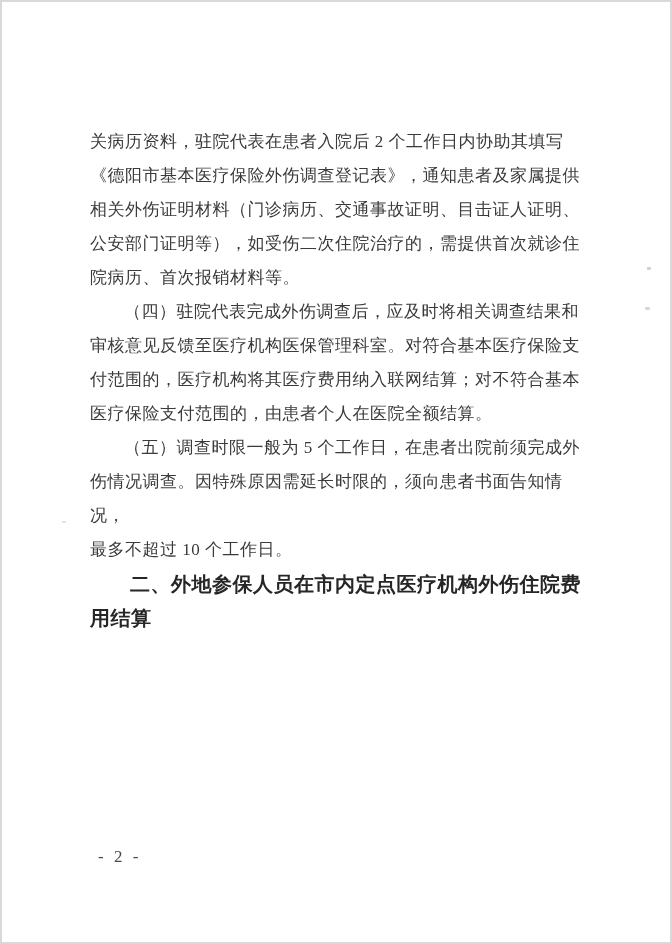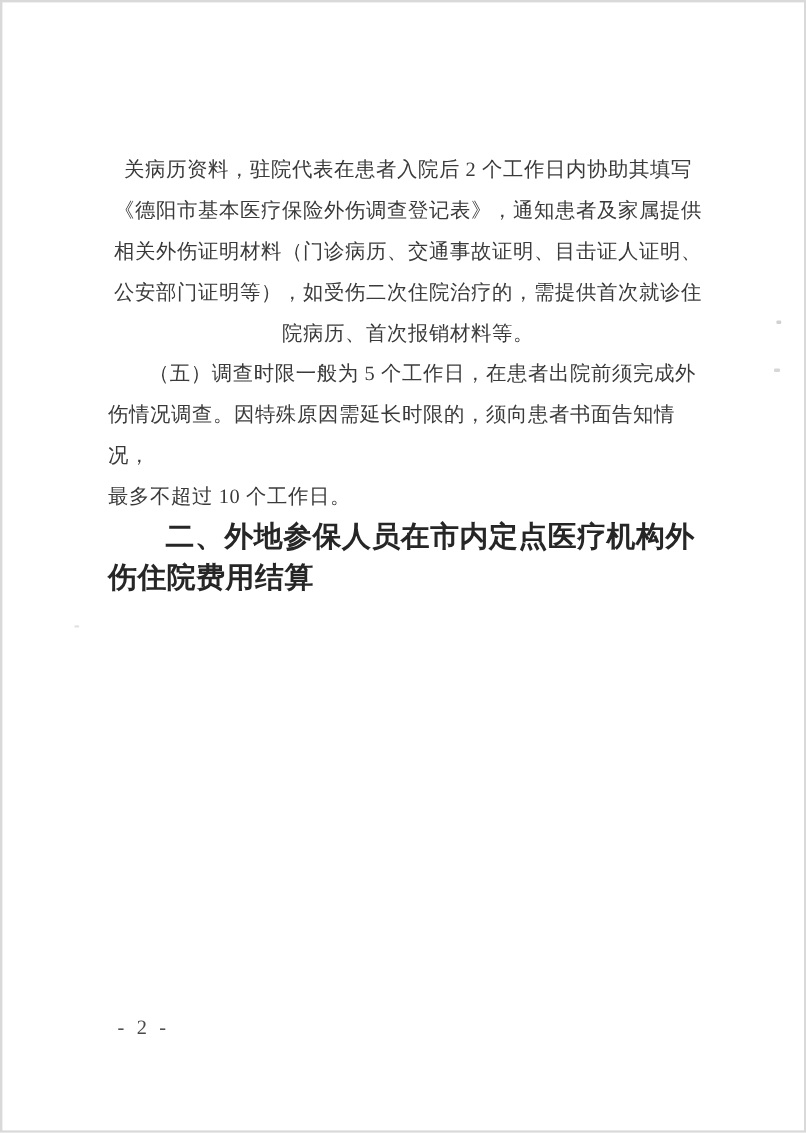--- a/index.html
+++ b/index.html
@@ -29,27 +29,26 @@
     font-size: 17px;
     line-height: 34px;
     letter-spacing: 0.5px;
     color: #3a3a3a;
     white-space: pre-line;
     text-indent: 2em;
     text-align: left;
   }
   .para.noindent {
     text-indent: 0;
-    text-align: center;
   }
   .heading {
     margin: 0;
     font-family: "Liberation Sans", "DejaVu Sans", sans-serif;
     font-weight: 700;
-    font-size: 24px;
+    font-size: 20px;
     line-height: 34px;
     letter-spacing: 0.5px;
     color: #262626;
     white-space: pre-line;
     text-indent: 2em;
   }
   .page-number {
     position: absolute;
     left: 96px;
     top: 843px;
@@ -75,20 +74,24 @@
 
   <main class="text-block">
 
     <p class="para noindent">关病历资料，驻院代表在患者入院后 2 个工作日内协助其填写
 《德阳市基本医疗保险外伤调查登记表》，通知患者及家属提供
 相关外伤证明材料（门诊病历、交通事故证明、目击证人证明、
 公安部门证明等），如受伤二次住院治疗的，需提供首次就诊住
 院病历、首次报销材料等。</p>
 
 
+    <p class="para">（四）驻院代表完成外伤调查后，应及时将相关调查结果和
+审核意见反馈至医疗机构医保管理科室。对符合基本医疗保险支
+付范围的，医疗机构将其医疗费用纳入联网结算；对不符合基本
+医疗保险支付范围的，由患者个人在医院全额结算。</p>
 
     <p class="para">（五）调查时限一般为 5 个工作日，在患者出院前须完成外
 伤情况调查。因特殊原因需延长时限的，须向患者书面告知情况，
 最多不超过 10 个工作日。</p>
 
     <h2 class="heading">二、外地参保人员在市内定点医疗机构外伤住院费用结算</h2>
 
 
   </main>
 

